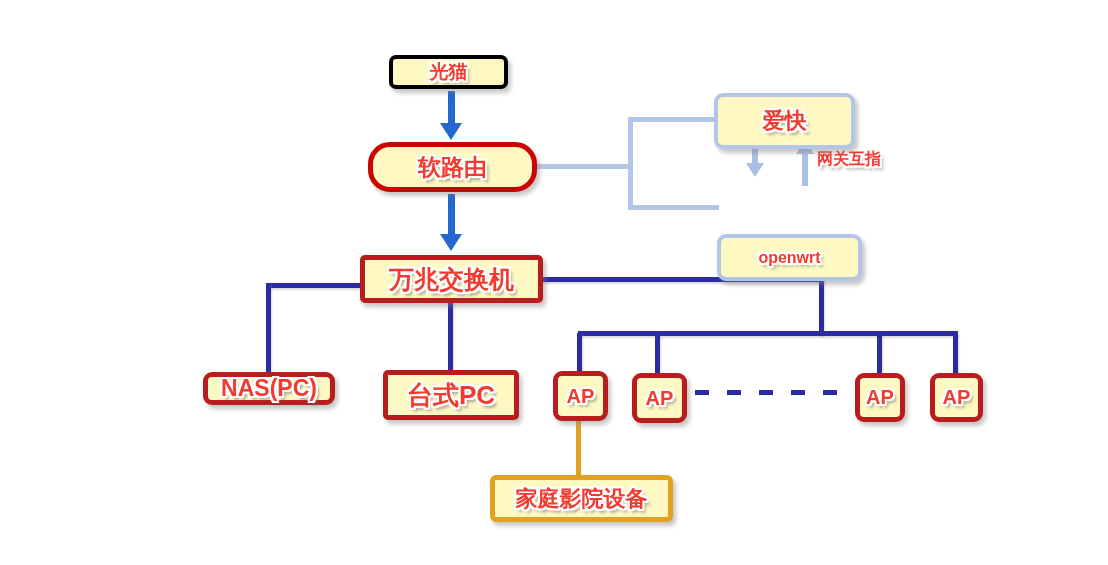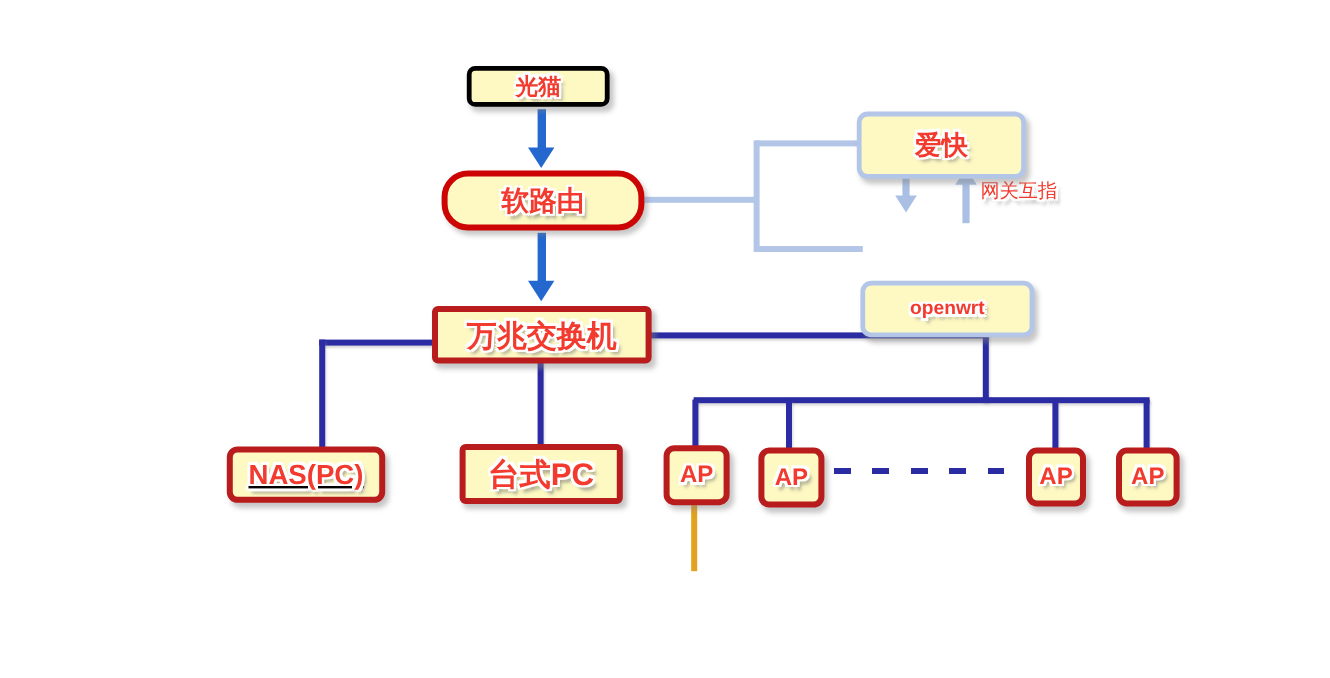--- a/index.html
+++ b/index.html
@@ -27,21 +27,21 @@
   .b-navy  {border:5px solid #b91c1c;}
   .b-orange{border:5px solid #e2a21f;border-radius:6px;}
   .r8{border-radius:9px;} .r5{border-radius:5px;}
 
   
   .n-modem   {left:389px;top:55px; width:119px;height:34px;font-size:19px;}
   .n-router  {left:368px;top:142px;width:169px;height:50px;font-size:23px;}
   .n-ikuai   {left:714px;top:93px; width:141px;height:56px;font-size:22px;}
   .n-openwrt {left:717px;top:186px;width:145px;height:47px;font-size:16px;margin-top:48px;}
   .n-switch  {left:360px;top:255px;width:183px;height:48px;font-size:25px;}
-  .n-nas     {left:189px;top:372px;width:132px;height:47px;font-size:23px;text-decoration:underline;}
+  .n-nas     {left:203px;top:372px;width:132px;height:33px;font-size:23px;}
   .n-desktop {left:383px;top:370px;width:136px;height:50px;font-size:26px;}
   .n-ap1     {left:553px;top:371px;width:55px;height:50px;font-size:20px;}
   .n-ap2     {left:632px;top:373px;width:55px;height:50px;font-size:20px;}
   .n-ap3     {left:855px;top:373px;width:50px;height:49px;font-size:20px;}
   .n-ap4     {left:930px;top:373px;width:53px;height:49px;font-size:20px;}
   .n-theater {left:490px;top:475px;width:183px;height:47px;font-size:22px;}
 
   
   .line{position:absolute;}
   .lblue{background:#b3c6e8;}
@@ -77,21 +77,21 @@
   .a1-shaft{left:448px;top:91px;width:7px;height:34px;}
   .a1-head {left:440px;top:123px;border-left:11px solid transparent;border-right:11px solid transparent;border-top:17px solid #2367cf;}
   .a2-shaft{left:448px;top:194px;width:7px;height:42px;}
   .a2-head {left:440px;top:234px;border-left:11px solid transparent;border-right:11px solid transparent;border-top:17px solid #2367cf;}
   .a3-shaft{left:752px;top:139px;width:6px;height:26px;}
   .a3-head {left:746px;top:163px;border-left:9px solid transparent;border-right:9px solid transparent;border-top:14px solid #a9bfe3;}
   .a4-head {left:796px;top:140px;border-left:9px solid transparent;border-right:9px solid transparent;border-bottom:14px solid #a9bfe3;}
   .a4-shaft{left:802px;top:152px;width:6px;height:34px;}
 
   .edge-label{
-    position:absolute;left:817px;top:149px;font-size:16px;font-weight:normal;
+    position:absolute;left:817px;top:149px;font-size:16px;font-weight:bold;
   }
 </style>
 </head>
 <body>
 
 <div class="stage">
 
   <div class="line lblue c-router-right"></div>
   <div class="line lblue c-bracket-v"></div>
   <div class="line lblue c-bracket-top"></div>
@@ -165,14 +165,17 @@
   <div class="node b-navy r8 n-ap2">
     <span class="nlabel">AP</span>
   </div>
   <div class="node b-navy r8 n-ap3">
     <span class="nlabel">AP</span>
   </div>
   <div class="node b-navy r8 n-ap4">
     <span class="nlabel">AP</span>
   </div>
 
+  <div class="node b-orange n-theater">
+    <span class="nlabel">家庭影院设备</span>
+  </div>
 
 </div>
 
 </body></html>

